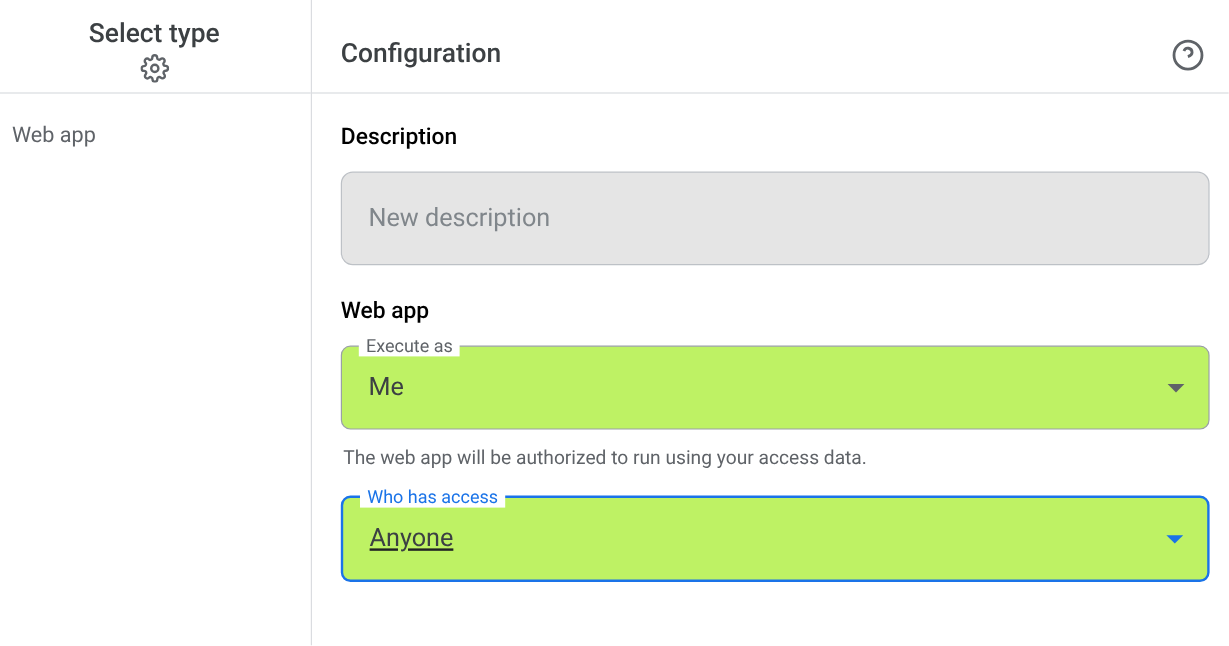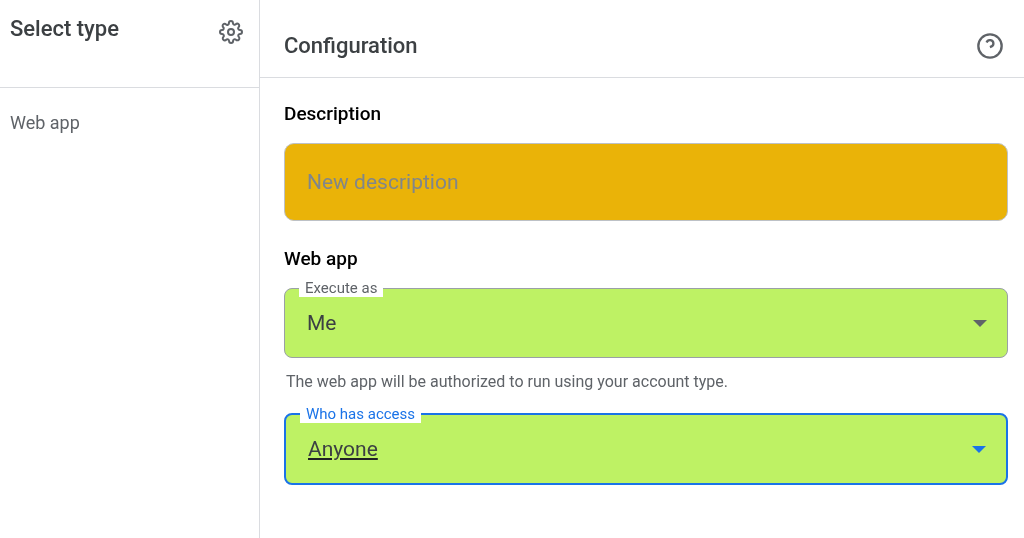--- a/index.html
+++ b/index.html
@@ -16,25 +16,26 @@
       height: 100%;
     }
     .sidebar {
       width: 260px;
       border-right: 1px solid #dadce0;
       display: flex;
       flex-direction: column;
     }
     .sidebar-header {
       display: flex;
-      align-items: flex-start;
+      align-items: center;
       justify-content: space-between;
       padding: 16px 12px 16px 10px;
       border-bottom: 1px solid #dadce0;
-      height: 88px;
+      height: 78px;
+      flex-direction: column;
     }
     .sidebar-title {
       font-size: 22px;
       font-weight: 500;
       color: #3c4043;
     }
     .gear-icon-wrap {
       color: #5f6368;
       cursor: pointer;
       padding: 4px;
@@ -86,21 +87,21 @@
     }
     .description-input {
       width: 100%;
       border: 1px solid #bdc1c6;
       border-radius: 10px;
       padding: 26px 22px;
       font-size: 21px;
       color: #5f6368;
       font-family: inherit;
       outline: none;
-      background: #eab308;
+      background: #e5e5e5;
     }
     .description-input::placeholder {
       color: #80868b;
     }
     .web-app-section {
       margin-top: 26px;
     }
     .outlined-field {
       position: relative;
       border: 1px solid #9aa0a6;
@@ -193,21 +194,21 @@
       <div class="web-app-section">
         <div class="section-label">Web app</div>
 
         <div class="outlined-field">
           <div class="field-legend">Execute as</div>
           <div class="field-content">
             <span class="field-value">Me</span>
             <span class="dropdown-arrow"></span>
           </div>
         </div>
-        <div class="helper-text">The web app will be authorized to run using your account type.</div>
+        <div class="helper-text">The web app will be authorized to run using your access data.</div>
 
         <div class="outlined-field focused access-field">
           <div class="field-legend">Who has access</div>
           <div class="field-content">
             <span class="field-value">Anyone</span>
             <span class="dropdown-arrow blue"></span>
           </div>
         </div>
       </div>
     </div>

